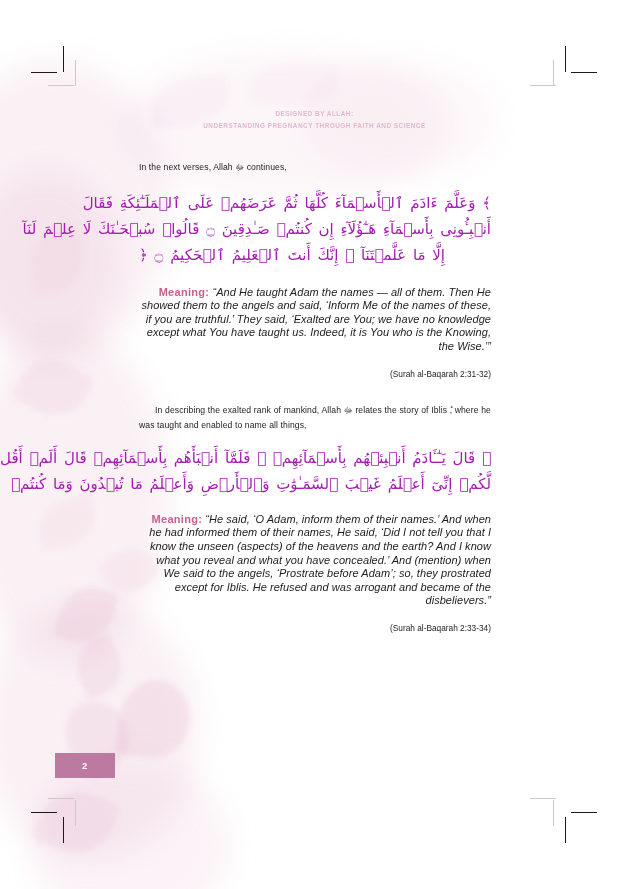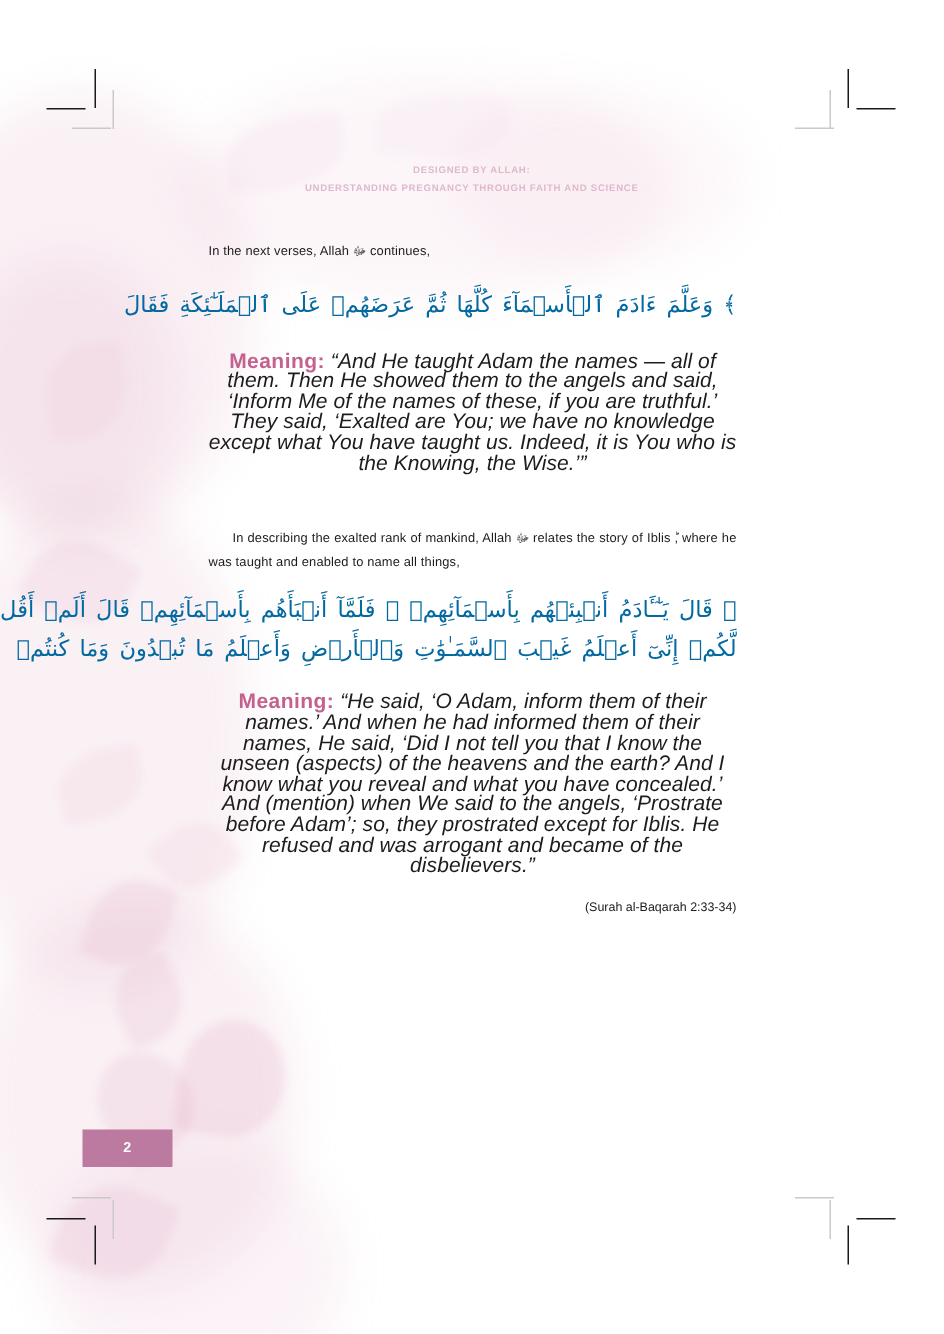--- a/index.html
+++ b/index.html
@@ -104,36 +104,36 @@
     font-family: "DejaVu Sans", sans-serif;
     font-size: 8px;
     color: #1c1c1c;
   }
 
   
   .ayah-block {
     direction: rtl;
     text-align: left;
     font-family: "DejaVu Sans", sans-serif;
-    color: #0369a1;
+    color: #a21caf;
     font-size: 15px;
     line-height: 26px;
     letter-spacing: 0;
     word-spacing: 2px;
     margin: 0;
   }
   .ayah-block .aline { display: block; white-space: nowrap; }
 
   
   .meaning {
-    font-size: 14px;
+    font-size: 11px;
     line-height: 13.6px;
     color: #1c1c1c;
     font-style: italic;
-    text-align: center;
+    text-align: right;
     margin: 0;
     letter-spacing: 0.05px;
   }
   .meaning-label {
     font-style: normal;
     font-weight: bold;
     color: #c4628f;
     letter-spacing: 0.3px;
   }
 
@@ -218,28 +218,31 @@
   </div>
 
   <div id="content">
 
     <p class="body-para"><span>In the next verses, Allah </span><span class="honorific">ﷻ</span><span> continues,</span></p>
 
     <div class="sp-14"></div>
 
     <div class="ayah-block">
       <span class="aline">﴾ وَعَلَّمَ ءَادَمَ ٱلۡأَسۡمَآءَ كُلَّهَا ثُمَّ عَرَضَهُمۡ عَلَى ٱلۡمَلَـٰٓئِكَةِ فَقَالَ</span>
+      <span class="aline">أَنۢبِـُٔونِى بِأَسۡمَآءِ هَـٰٓؤُلَآءِ إِن كُنتُمۡ صَـٰدِقِينَ ۝ قَالُوا۟ سُبۡحَـٰنَكَ لَا عِلۡمَ لَنَآ</span>
+      <span class="aline">إِلَّا مَا عَلَّمۡتَنَآ ۖ إِنَّكَ أَنتَ ٱلۡعَلِيمُ ٱلۡحَكِيمُ ۝ ﴿</span>
     </div>
 
     <div class="sp-18"></div>
 
     <p class="meaning"><span class="meaning-label">Meaning:</span><span> “And He taught Adam the names — all of them. Then He showed them to the angels and said, ‘Inform Me of the names of these, if you are truthful.’ They said, ‘Exalted are You; we have no knowledge except what You have taught us. Indeed, it is You who is the Knowing, the Wise.’”</span></p>
 
     <div class="sp-14"></div>
 
+    <p class="citation">(Surah al-Baqarah 2:31-32)</p>
 
     <div class="sp-22"></div>
 
     <p class="body-para indent"><span>In describing the exalted rank of mankind, Allah </span><span class="honorific">ﷻ</span><span> relates the story of Iblis </span><span class="honorific">ؕ</span><span>, where he was taught and enabled to name all things,</span></p>
 
     <div class="sp-12"></div>
 
     <div class="ayah-block">
       <span class="aline">﴾ قَالَ يَـٰٓـَٔادَمُ أَنۢبِئۡهُم بِأَسۡمَآئِهِمۡ ۖ فَلَمَّآ أَنۢبَأَهُم بِأَسۡمَآئِهِمۡ قَالَ أَلَمۡ أَقُل</span>
       <span class="aline">لَّكُمۡ إِنِّىٓ أَعۡلَمُ غَيۡبَ ٱلسَّمَـٰوَٰتِ وَٱلۡأَرۡضِ وَأَعۡلَمُ مَا تُبۡدُونَ وَمَا كُنتُمۡ</span>

